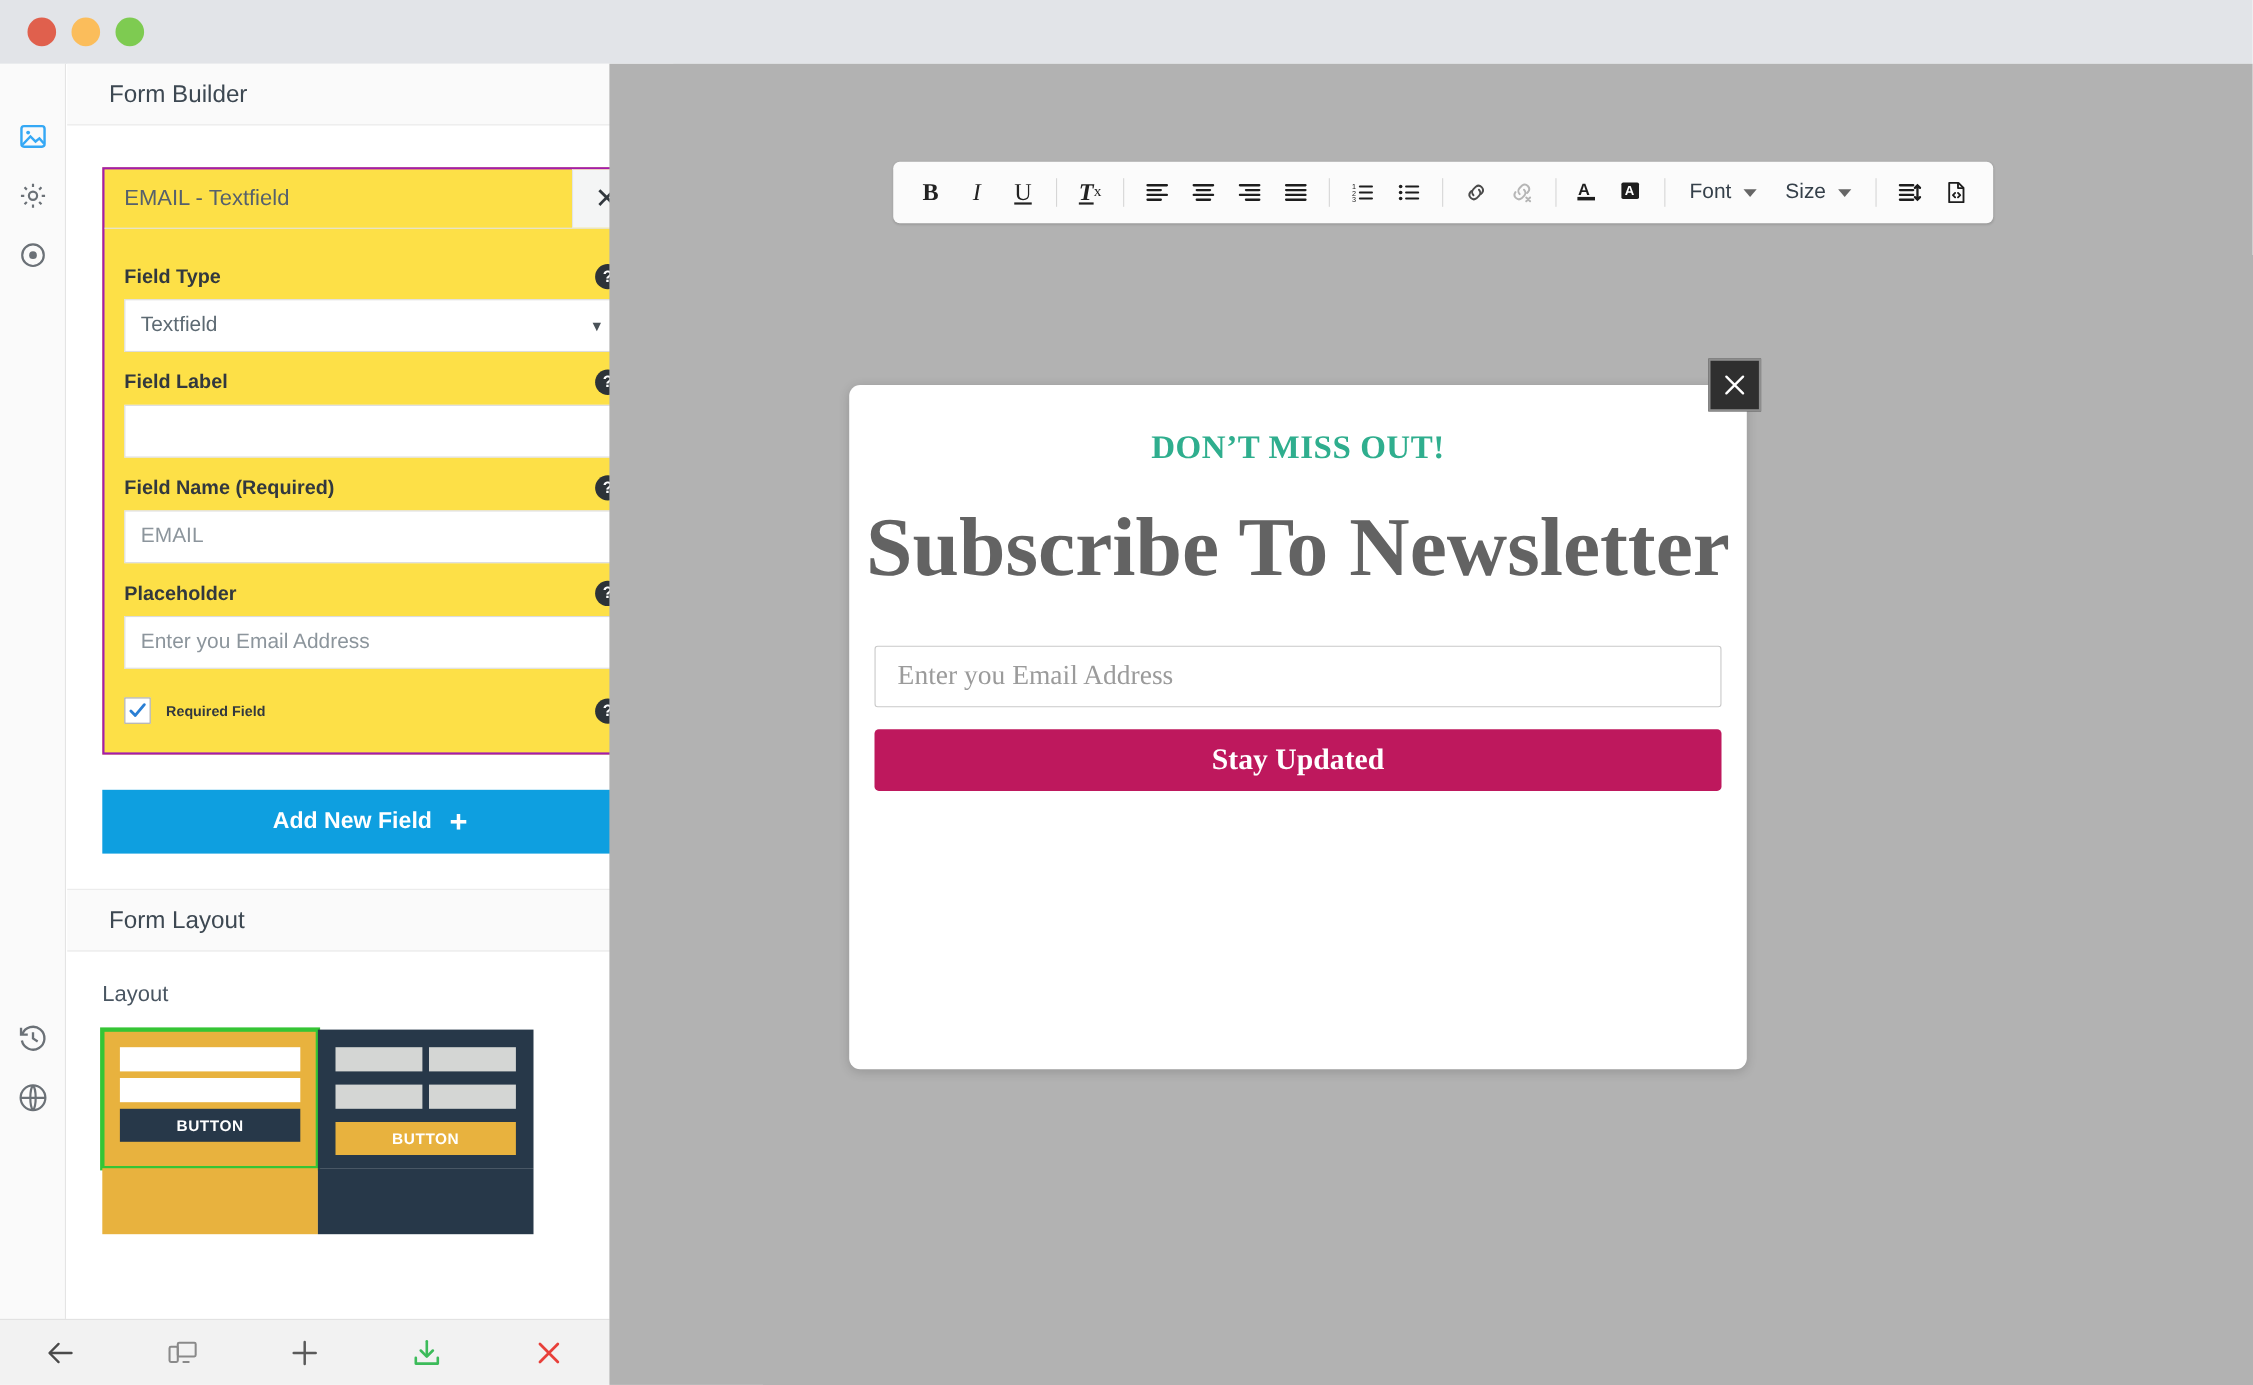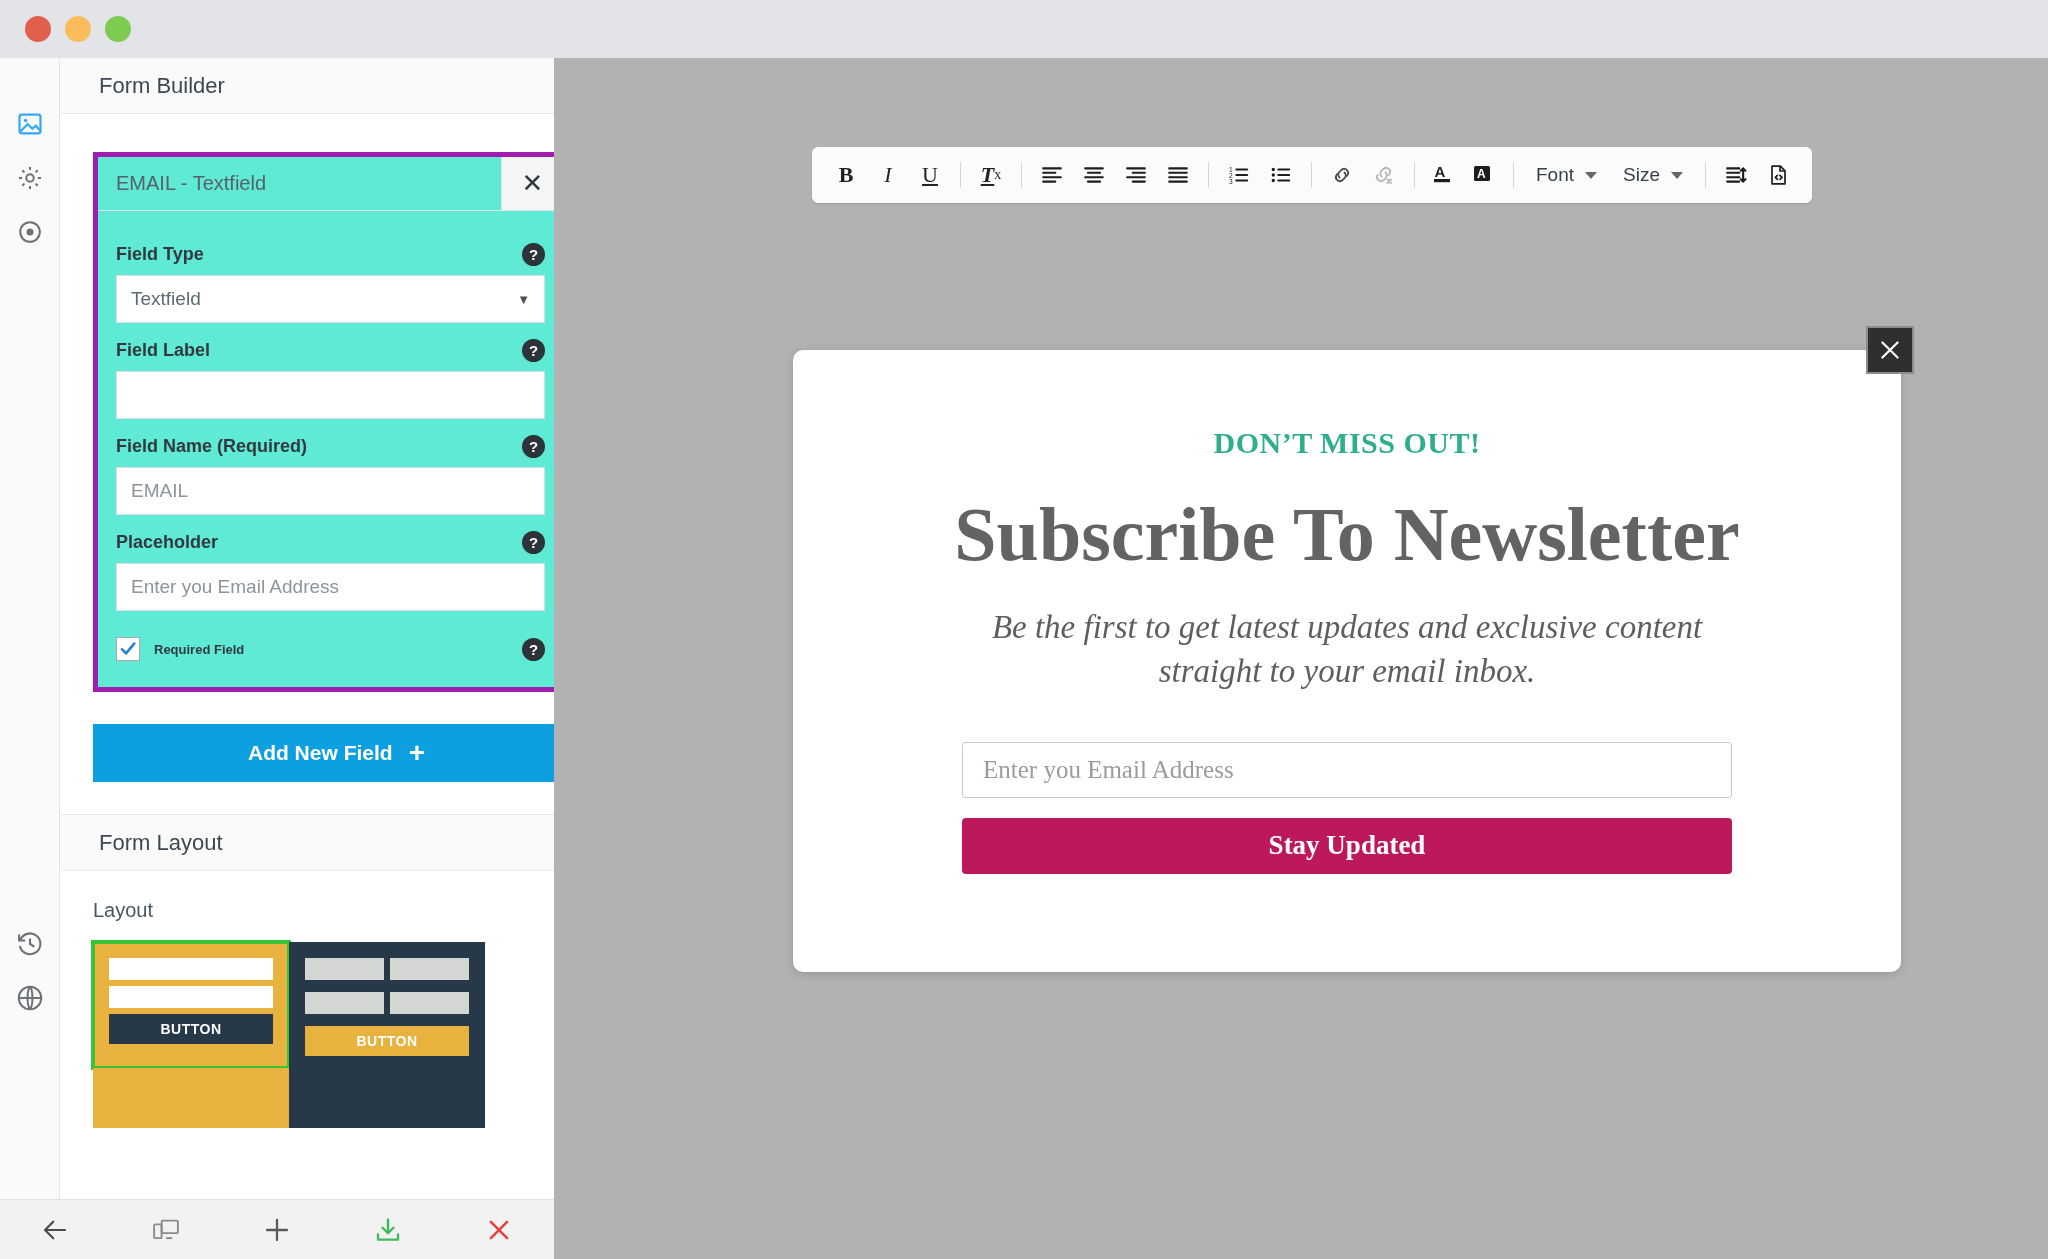--- a/index.html
+++ b/index.html
@@ -62,23 +62,23 @@
     display: flex; align-items: center;
     padding-left: 38px;
     font-size: 22px;
     color: #3d4852;
     font-weight: 400;
   }
   #sidebar-body { padding: 0; }
 
   
   .field-card {
-    margin: 38px 44px 0 32px;
-    background: #5eead4;
-    border: 5px solid #a21caf;
+    margin: 38px 28px 0 32px;
+    background: #fde047;
+    border: 2px solid #a21caf;
   }
   .field-card-head {
     display: flex; align-items: stretch;
     height: 54px;
     border-bottom: 1px solid #e3e4e4;
   }
   .field-card-title {
     flex: 1;
     display: flex; align-items: center;
     padding-left: 18px;
@@ -254,27 +254,27 @@
     width: 0; height: 0;
     border-left: 6px solid transparent;
     border-right: 6px solid transparent;
     border-top: 7px solid #666;
   }
   .tb-split { display: flex; align-items: center; gap: 4px; cursor: pointer; padding: 0 6px; }
 
   
   #newsletter-modal {
     position: absolute;
-    left: 793px; top: 350px;
-    width: 1108px; height: 622px;
+    left: 772px; top: 350px;
+    width: 816px; height: 622px;
     background: #ffffff;
     border-radius: 10px;
     box-shadow: 0 2px 10px rgba(0,0,0,0.16);
     text-align: center;
-    padding-top: 76px;
+    padding-top: 40px;
   }
   #modal-close {
     position: absolute;
     right: -13px; top: -24px;
     width: 48px; height: 48px;
     background: #2f2f2f;
     border: 2px solid #8d8d8d;
     display: flex; align-items: center; justify-content: center;
     cursor: pointer;
   }
@@ -632,21 +632,20 @@
   <div id="newsletter-modal">
 
     <div id="modal-close">
       <svg width="26" height="26" viewBox="0 0 24 24" stroke="#ffffff" stroke-width="2" stroke-linecap="round">
         <path d="M5 5 19 19M19 5 5 19"></path>
       </svg>
     </div>
 
     <div id="modal-eyebrow">DON’T MISS OUT!</div>
     <div id="modal-heading">Subscribe To Newsletter</div>
-    <div id="modal-sub">Be the first to get latest updates and exclusive content straight to your email inbox.</div>
 
     <input id="modal-email-input" type="text" placeholder="Enter you Email Address" style="">
 
     <button id="modal-submit">Stay Updated</button>
 
   </div>
 
 </div>
 
 </body></html>

